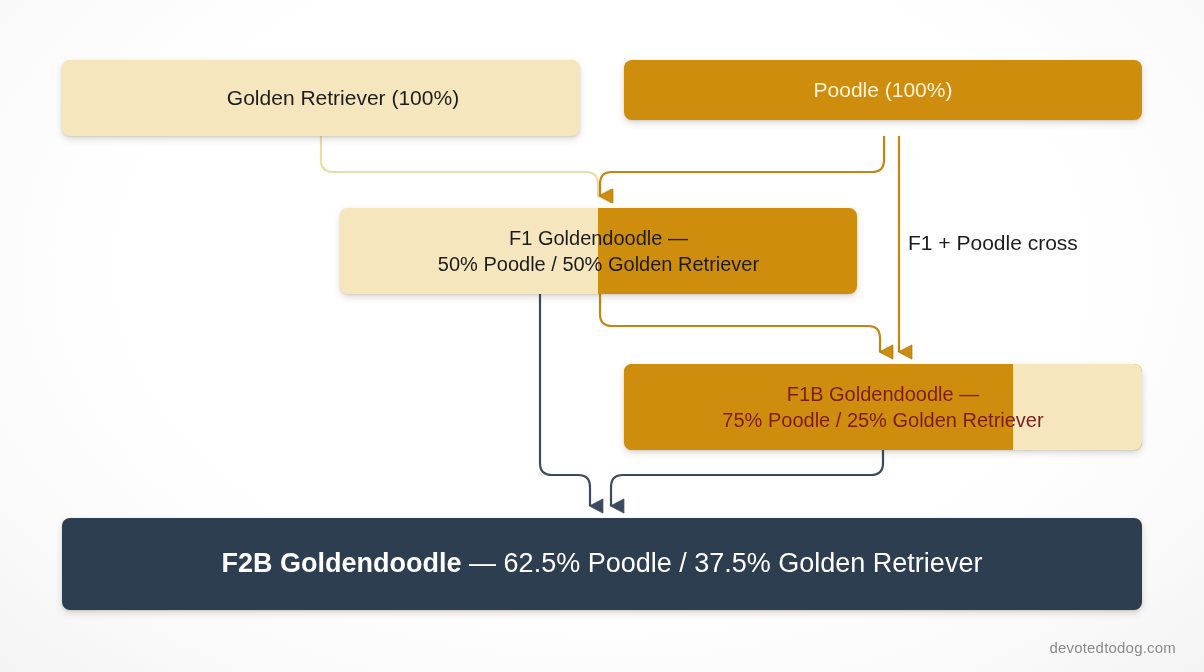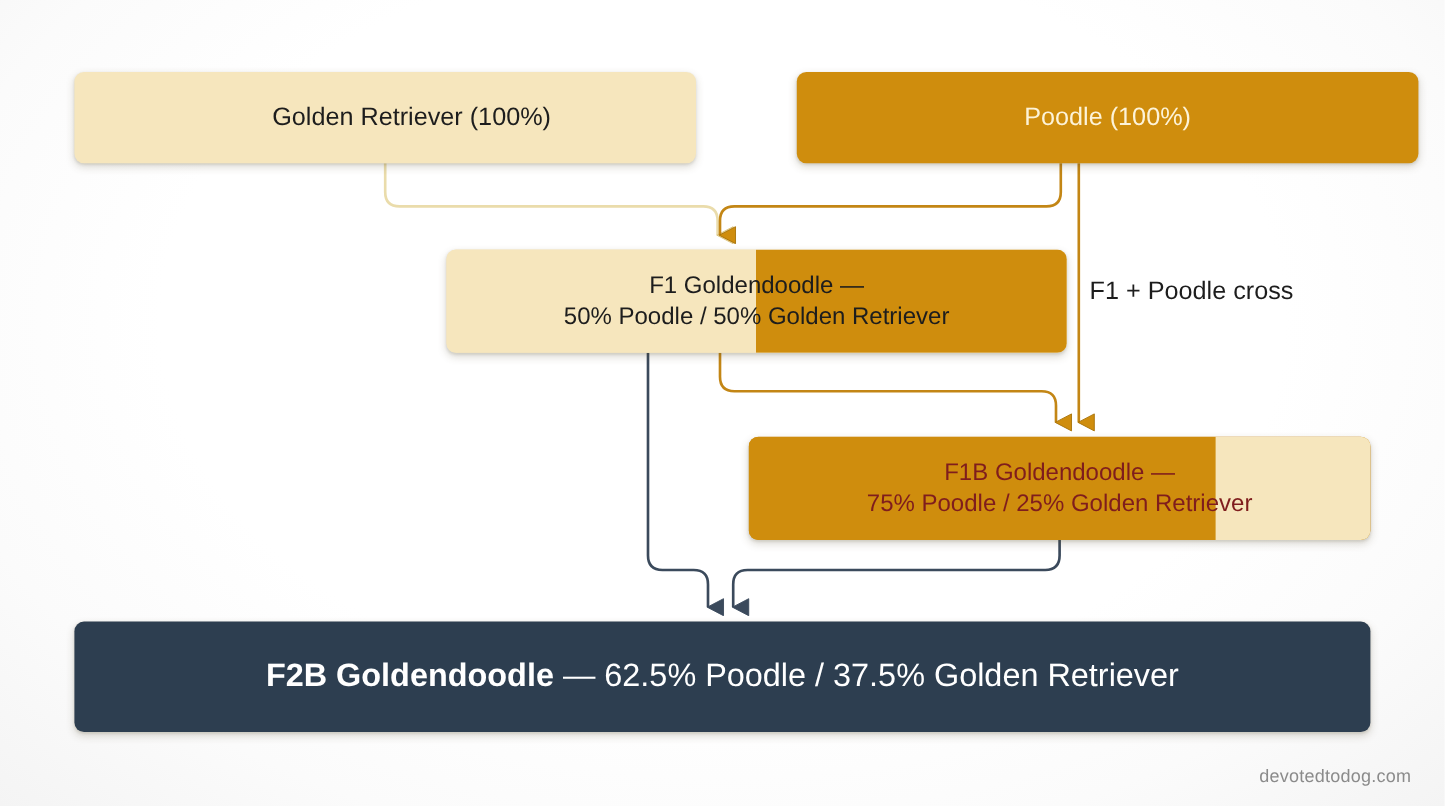--- a/index.html
+++ b/index.html
@@ -62,34 +62,32 @@
     left: 62px; top: 60px;
     width: 518px; height: 76px;
     background: #f6e6bd;
     font-size: 21px;
     color: #1d1d1d;
     padding-left: 44px;
   }
 
   #node-poodle {
     left: 624px; top: 60px;
-    width: 518px; height: 76px;
+    width: 518px; height: 60px;
     background: #cf8d0d;
     font-size: 21px;
     color: #fdf3d8;
-    margin-left: 40px;
   }
 
   #node-f1 {
     left: 340px; top: 208px;
     width: 517px; height: 86px;
     background: #f6e6bd;
     font-size: 20px;
     color: #1d1d1d;
-    margin-left: 32px;
   }
   #node-f1 .fill-left  { left: 0;     width: 258px; background: #f6e6bd; }
   #node-f1 .fill-right { left: 258px; right: 0;     background: #cf8d0d; }
 
   #node-f1b {
     left: 624px; top: 364px;
     width: 518px; height: 86px;
     background: #cf8d0d;
     font-size: 20px;
     color: #7f1d1d;

